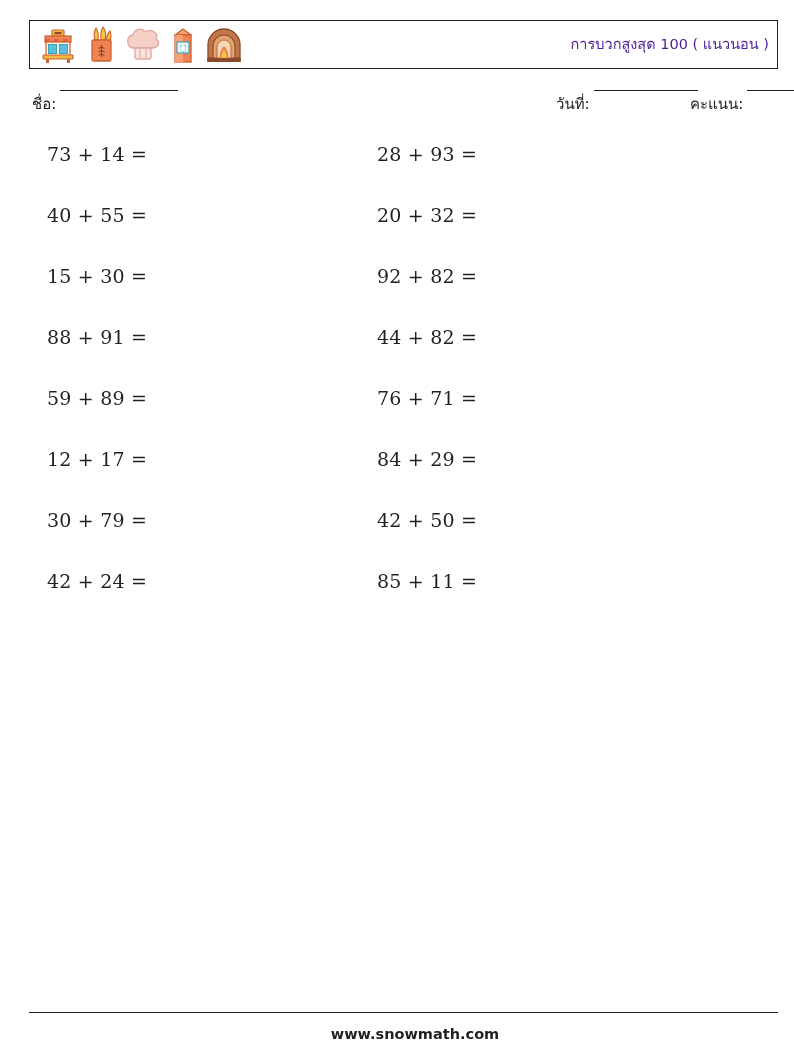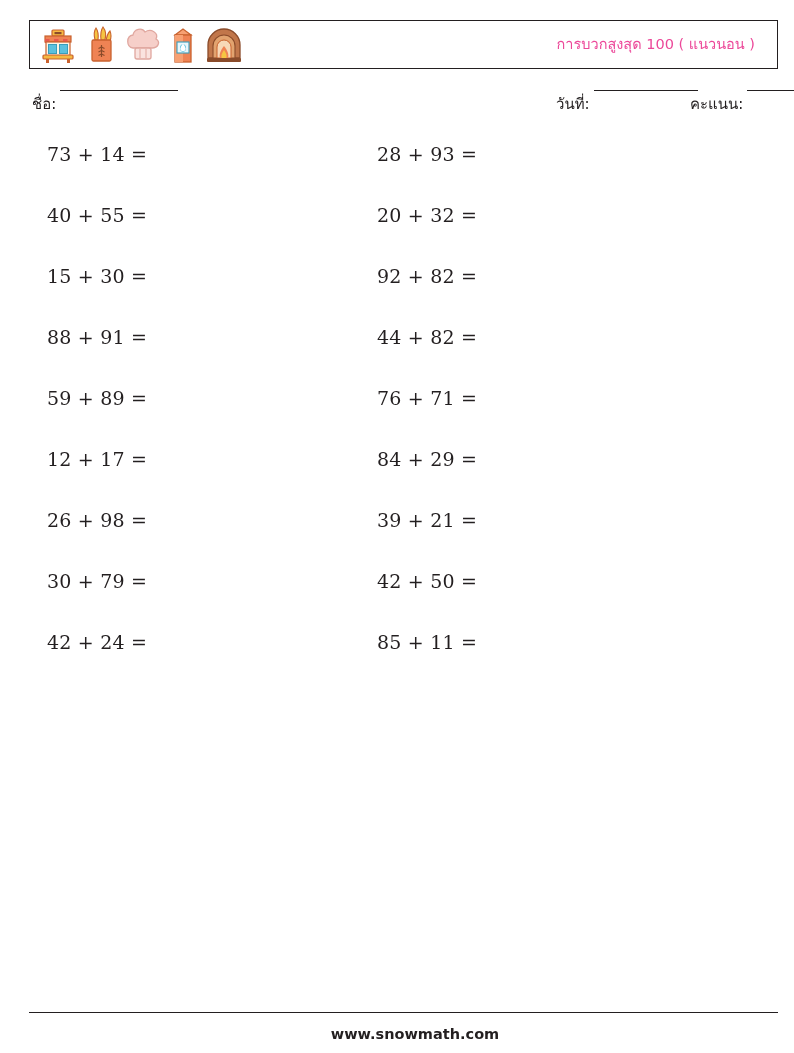--- a/index.html
+++ b/index.html
@@ -32,27 +32,27 @@
     top: 3px;
     display: flex;
     align-items: center;
     gap: 7px;
     height: 43px;
   }
   .icon-row svg { display: block; }
 
   .worksheet-title {
     position: absolute;
-    right: 22px;
+    right: 8px;
     top: 0;
     height: 46px;
     line-height: 46px;
     font-size: 14.5px;
     font-family: "DejaVu Sans", "Liberation Sans", sans-serif;
-    color: #ec4899;
+    color: #4c1d95;
     white-space: nowrap;
   }
 
   
   .meta-row {
     position: absolute;
     left: 0;
     top: 92px;
     width: 794px;
     height: 26px;
@@ -234,24 +234,20 @@
   </div>
   <div class="prow">
     <span class="cell c0">59 + 89 =</span>
     <span class="cell c1">76 + 71 =</span>
   </div>
   <div class="prow">
     <span class="cell c0">12 + 17 =</span>
     <span class="cell c1">84 + 29 =</span>
   </div>
   <div class="prow">
-    <span class="cell c0">26 + 98 =</span>
-    <span class="cell c1">39 + 21 =</span>
-  </div>
-  <div class="prow">
     <span class="cell c0">30 + 79 =</span>
     <span class="cell c1">42 + 50 =</span>
   </div>
   <div class="prow">
     <span class="cell c0">42 + 24 =</span>
     <span class="cell c1">85 + 11 =</span>
   </div>
 
 </div>
 

